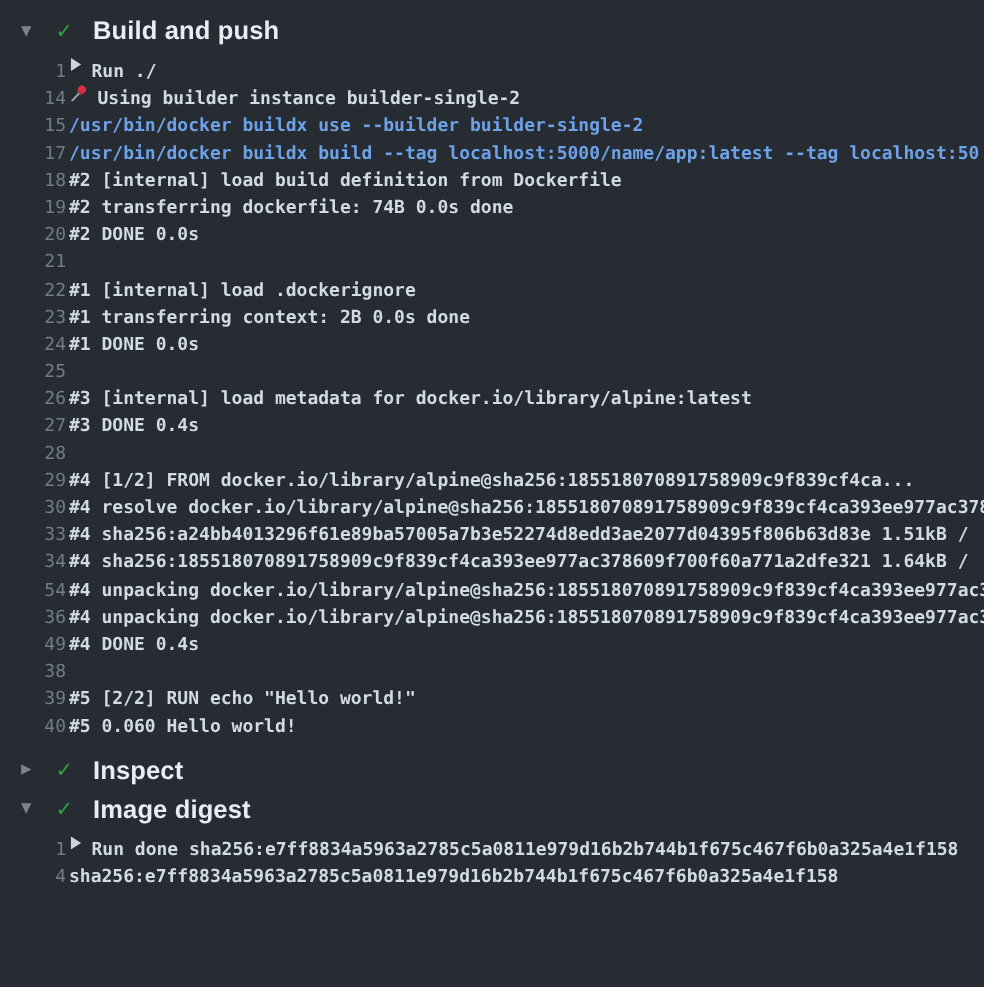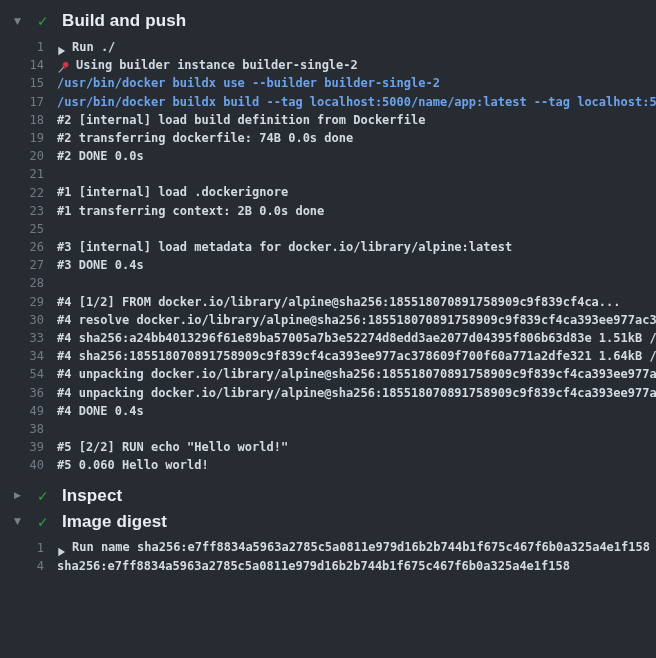--- a/index.html
+++ b/index.html
@@ -42,21 +42,21 @@
   .log-line{
     display:flex;height:18.2px;line-height:18.2px;
     font-size:12px;font-weight:600;color:var(--text);
     white-space:pre;overflow:hidden;
   }
   .line-number{
     flex:0 0 44px;text-align:right;color:var(--num);
     font-weight:400;cursor:pointer;
   }
   .line-content{
-    margin-left:13px;display:flex;align-items:flex-end;overflow:hidden;flex:1;
+    margin-left:2px;display:flex;align-items:flex-start;overflow:hidden;flex:1;
   }
   .line-icon{flex:none;display:inline-flex;align-items:center;margin-right:6px;}
   .line-text{overflow:hidden;}
   .style-command .line-text{color:var(--blue);}
 </style>
 </head>
 <body>
 
 <div class="log-viewer">
 
@@ -136,20 +136,27 @@
       <span class="line-text">#1 [internal] load .dockerignore</span>
     </span>
   </div>
         <div class="log-line style-normal">
     <span class="line-number">23</span>
     <span class="line-content">
       
       <span class="line-text">#1 transferring context: 2B 0.0s done</span>
     </span>
   </div>
+        <div class="log-line style-normal">
+    <span class="line-number">24</span>
+    <span class="line-content">
+      
+      <span class="line-text">#1 DONE 0.0s</span>
+    </span>
+  </div>
         <div class="log-line style-empty">
     <span class="line-number">25</span>
     <span class="line-content">
       
       <span class="line-text"></span>
     </span>
   </div>
         <div class="log-line style-normal">
     <span class="line-number">26</span>
     <span class="line-content">
@@ -258,21 +265,21 @@
       <span class="check">✓</span>
       <span class="section-title">Image digest</span>
     </div>
     <div class="log-lines">
         <div class="log-line style-group">
     <span class="line-number">1</span>
     <span class="line-content">
       <span class="line-icon"><svg width="9" height="10" viewBox="0 0 12 14">
                 <path d="M1.5 1l9.5 6-9.5 6z" fill="#cdd5dc"></path>
               </svg></span>
-      <span class="line-text">Run name sha256:e7ff8834a5963a2785c5a0811e979d16b2b744b1f675c467f6b0a325a4e1f158</span>
+      <span class="line-text">Run done sha256:e7ff8834a5963a2785c5a0811e979d16b2b744b1f675c467f6b0a325a4e1f158</span>
     </span>
   </div>
         <div class="log-line style-normal">
     <span class="line-number">4</span>
     <span class="line-content">
       
       <span class="line-text">sha256:e7ff8834a5963a2785c5a0811e979d16b2b744b1f675c467f6b0a325a4e1f158</span>
     </span>
   </div>
       </div>

